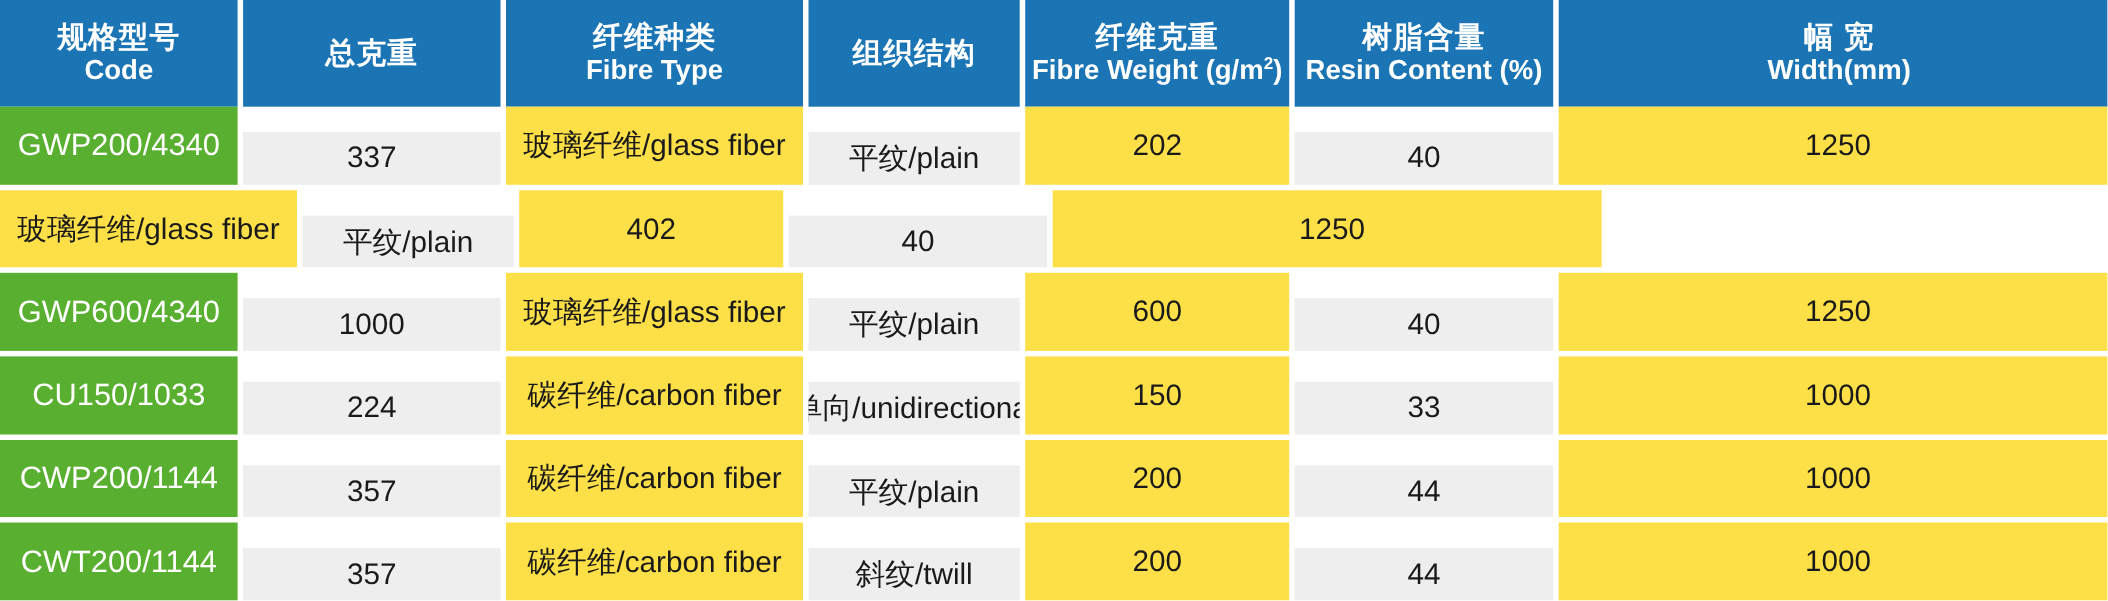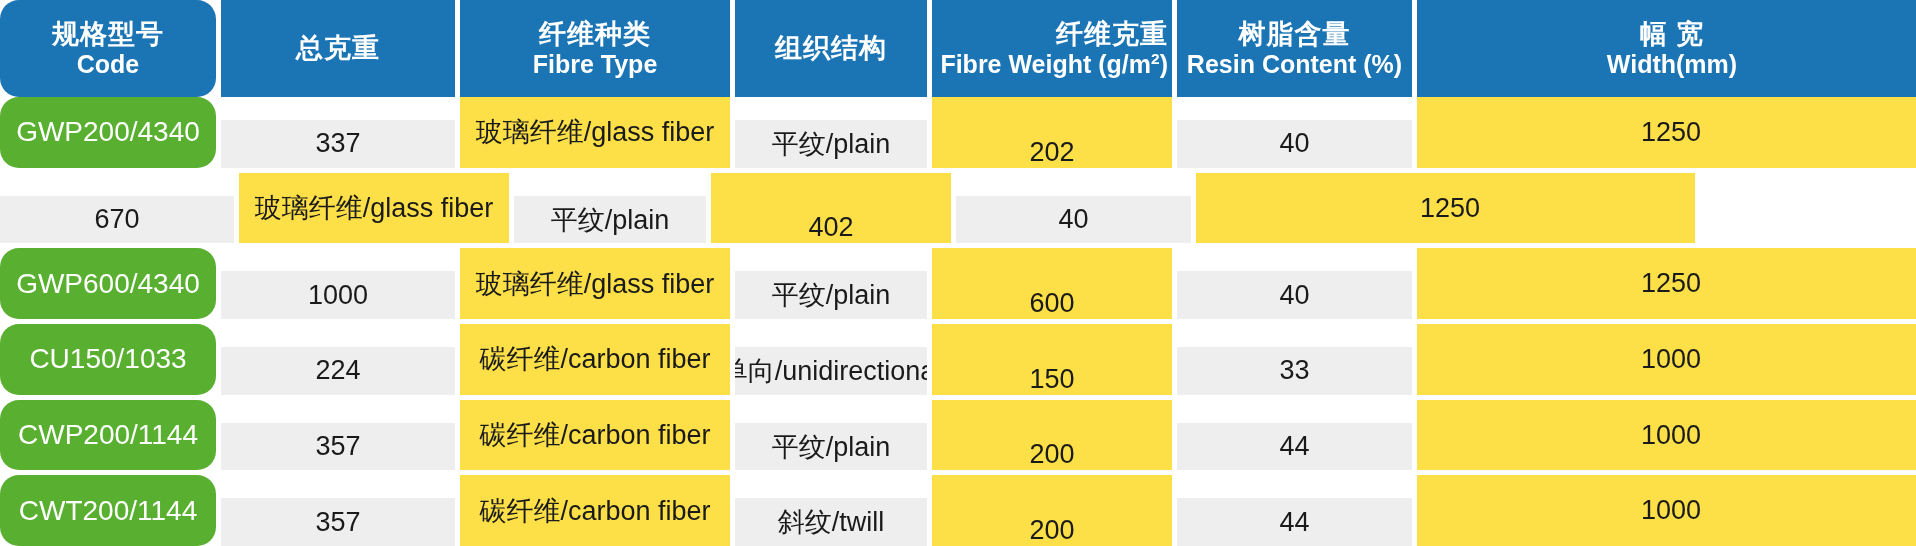--- a/index.html
+++ b/index.html
@@ -94,25 +94,25 @@
   .td.code {
     background: #59b030;
     color: #ffffff;
     font-size: 28px;
     margin-right: 5px;
   }
   .td.shade-light { background: #eeeeee; margin-top: 23px; }
   .td.shade-dark  { background: #fde047; }
 
   
-  .c0 { width: 216px; flex: 0 0 216px; border-radius: 19px; }
+  .c0 { width: 216px; flex: 0 0 216px; }
   .c1 { width: 234px; flex: 0 0 234px; }
   .c2 { width: 270px; flex: 0 0 270px; }
   .c3 { width: 192px; flex: 0 0 192px; }
-  .c4 { width: 240px; flex: 0 0 240px; align-items: flex-end; }
+  .c4 { width: 240px; flex: 0 0 240px; }
   .c5 { width: 235px; flex: 0 0 235px; }
   .c6 { width: 499px; flex: 0 0 499px; padding-left: 15px; }
 
   
   .thead .c0 { width: 216px; flex: 0 0 216px; }
 </style>
 </head>
 <body>
 
 <div class="spec-table">
@@ -160,21 +160,20 @@
       <div class="td code c0">GWP200/4340</div>
       <div class="td shade-light c1">337</div>
       <div class="td shade-dark  c2">玻璃纤维/glass fiber</div>
       <div class="td shade-light c3">平纹/plain</div>
       <div class="td shade-dark  c4">202</div>
       <div class="td shade-light c5">40</div>
       <div class="td shade-dark  c6">1250</div>
     </div>
 
     <div class="tr">
-      <div class="td shade-light c1">670</div>
       <div class="td shade-dark  c2">玻璃纤维/glass fiber</div>
       <div class="td shade-light c3">平纹/plain</div>
       <div class="td shade-dark  c4">402</div>
       <div class="td shade-light c5">40</div>
       <div class="td shade-dark  c6">1250</div>
     </div>
 
     <div class="tr">
       <div class="td code c0">GWP600/4340</div>
       <div class="td shade-light c1">1000</div>

